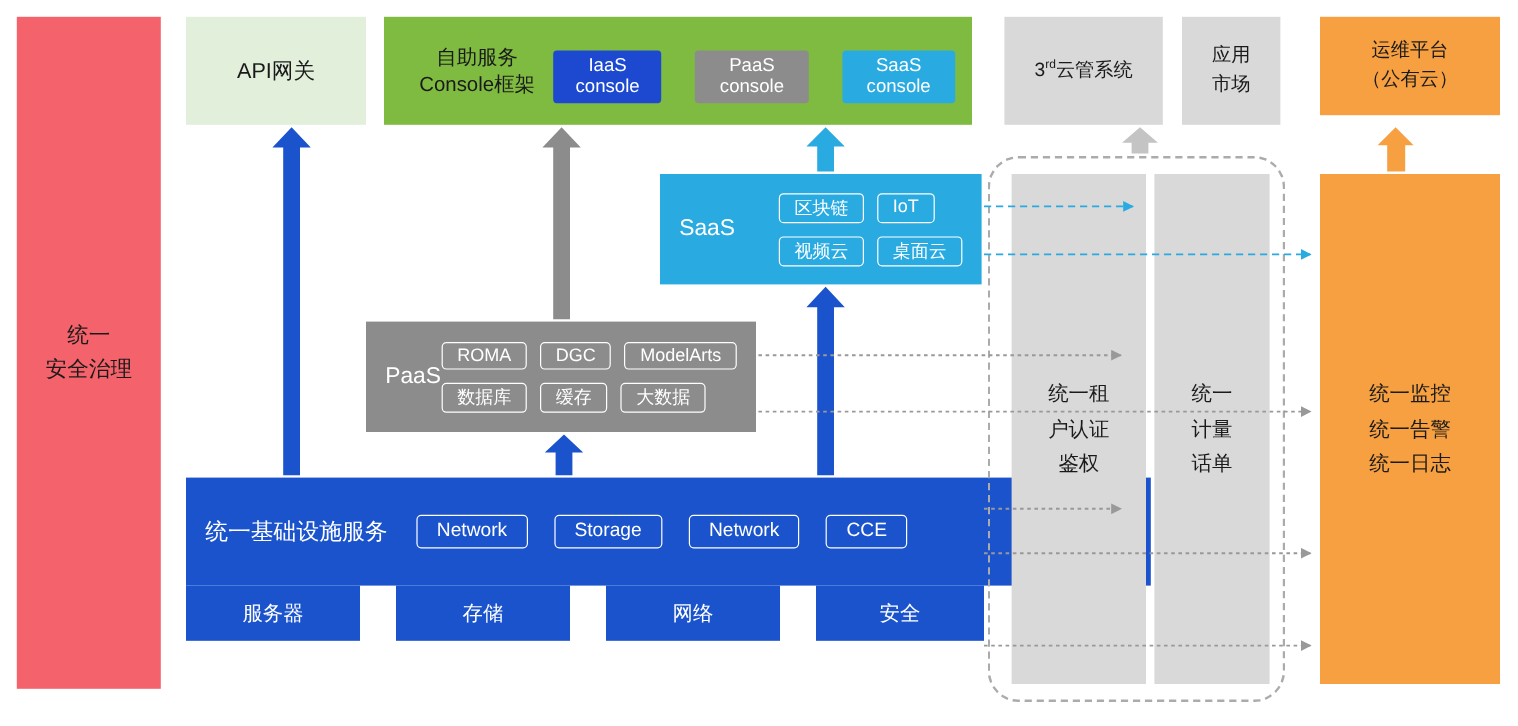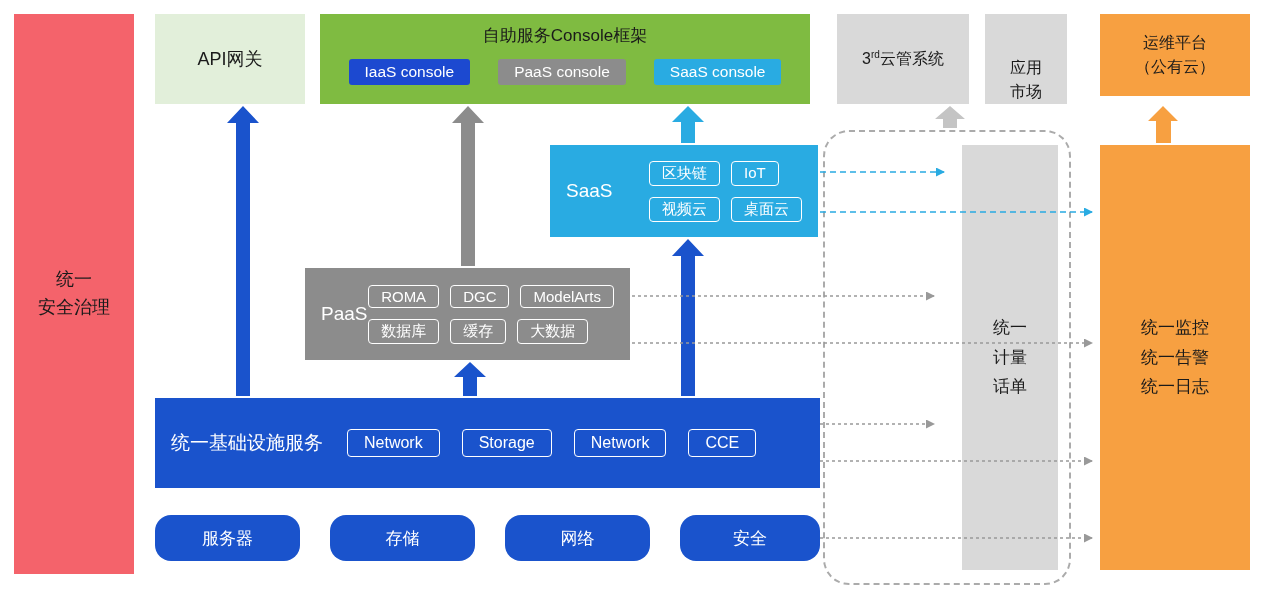--- a/index.html
+++ b/index.html
@@ -5,21 +5,21 @@
   * { margin:0; padding:0; box-sizing:border-box; }
   body { background:#fff; font-family:"Liberation Sans","DejaVu Sans",sans-serif; }
   .canvas { position:relative; width:1265px; height:605px; background:#fff; overflow:hidden; }
 
   .box { position:absolute; display:flex; align-items:center; justify-content:center;
          text-align:center; color:#1a1a1a; }
   .pre { white-space:pre-line; }
 
   .red      { background:#F4636B; font-size:18px; line-height:1.55; }
   .lgreen   { background:#E2EFDA; font-size:18px; }
-  .green    { background:#7FBB41; flex-direction:column; justify-content:flex-start; padding:8px 14px 10px; }
+  .green    { background:#7FBB41; flex-direction:row; justify-content:flex-start; padding:8px 14px 10px; }
   .lgray    { background:#D9D9D9; font-size:16px; line-height:1.5; }
   .orange   { background:#F7A041; font-size:16px; line-height:1.5; }
   .blue     { background:#1A53CC; color:#fff; }
   .gray     { background:#8C8C8C; color:#fff; }
   .cyan     { background:#29ABE2; color:#fff; }
 
   .console-title { font-size:17px; color:#1a1a1a; margin-top:2px; }
   .console-btn-row { display:flex; gap:28px; margin-top:12px;align-items:flex-end; }
   .console-btn { color:#fff; font-size:15.5px; padding:4px 16px; border-radius:3px; }
   .btn-blue { background:#1C49D0; }
@@ -28,21 +28,21 @@
 
   .band { position:absolute; display:flex; align-items:center; padding:0 16px; }
   .band-label { font-size:19px; color:#fff; flex:none; }
   .chips-col { margin-left:auto; display:flex; flex-direction:column; gap:11px; align-items:flex-start;text-align:right; }
   .chip-row { display:flex; gap:11px; }
   .chip { border:1.5px solid #fff; border-radius:4px; color:#fff; font-size:15px;
           padding:2px 12px; white-space:nowrap; }
   .chip-lg { font-size:16px; padding:4px 16px; }
   .iaas-chips { display:flex; gap:22px; margin-left:24px; }
 
-  .bottom-box { position:absolute; top:515px; height:46px; font-size:17px;border-radius:16px; }
+  .bottom-box { position:absolute; top:488px; height:46px; font-size:17px; }
 
   .dashed-panel { position:absolute; left:823px; top:130px; width:248px; height:455px;
                   border:2px dashed #ABABAB; border-radius:26px; }
   .vbar { font-size:17px; line-height:1.75; }
 
   .overlay { position:absolute; left:0; top:0; pointer-events:none; z-index:5; }
   sup { font-size:10px; }
 </style>
 </head>
 <body>
@@ -64,21 +64,21 @@
       <span class="console-btn btn-blue">IaaS console</span>
       <span class="console-btn btn-gray">PaaS console</span>
       <span class="console-btn btn-cyan">SaaS console</span>
     </div>
   </div>
 
   <div class="box lgray" style="left:837px; top:14px; width:132px; height:90px;">
     <span><span>3</span><sup>rd</sup><span>云管系统</span></span>
   </div>
 
-  <div class="box lgray" style="left:985px; top:14px; width:82px; height:90px;align-items:flex-end;">
+  <div class="box lgray" style="left:985px; top:14px; width:82px; height:90px;">
     <span class="pre">应用
 市场</span>
   </div>
 
   <div class="box orange" style="left:1100px; top:14px; width:150px; height:82px;">
     <span class="pre">运维平台
 （公有云）</span>
   </div>
 
   <div class="band cyan" style="left:550px; top:145px; width:268px; height:92px;">
@@ -104,21 +104,21 @@
         <span class="chip">ModelArts</span>
       </div>
       <div class="chip-row">
         <span class="chip">数据库</span>
         <span class="chip">缓存</span>
         <span class="chip">大数据</span>
       </div>
     </div>
   </div>
 
-  <div class="band blue" style="left:155px; top:398px; width:665px; height:90px;">
+  <div class="band blue" style="left:155px; top:398px; width:804px; height:90px;">
     <span class="band-label">统一基础设施服务</span>
     <div class="iaas-chips">
       <span class="chip chip-lg">Network</span>
       <span class="chip chip-lg">Storage</span>
       <span class="chip chip-lg">Network</span>
       <span class="chip chip-lg">CCE</span>
     </div>
   </div>
 
   <div class="box blue bottom-box" style="left:155px; width:145px;">
@@ -129,20 +129,25 @@
   </div>
   <div class="box blue bottom-box" style="left:505px; width:145px;">
     <span>网络</span>
   </div>
   <div class="box blue bottom-box" style="left:680px; width:140px;">
     <span>安全</span>
   </div>
 
   <div class="dashed-panel"></div>
 
+  <div class="box lgray vbar" style="left:843px; top:145px; width:112px; height:425px;">
+    <span class="pre">统一租
+户认证
+鉴权</span>
+  </div>
 
   <div class="box lgray vbar" style="left:962px; top:145px; width:96px; height:425px;">
     <span class="pre">统一
 计量
 话单</span>
   </div>
 
   <div class="box orange vbar" style="left:1100px; top:145px; width:150px; height:425px; font-size:17px;">
     <span class="pre">统一监控
 统一告警

